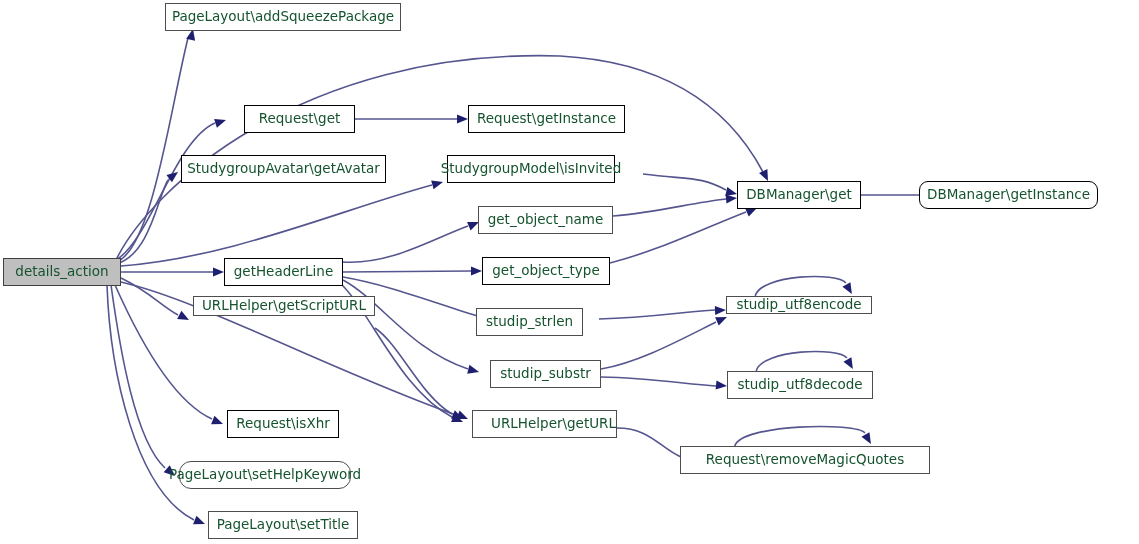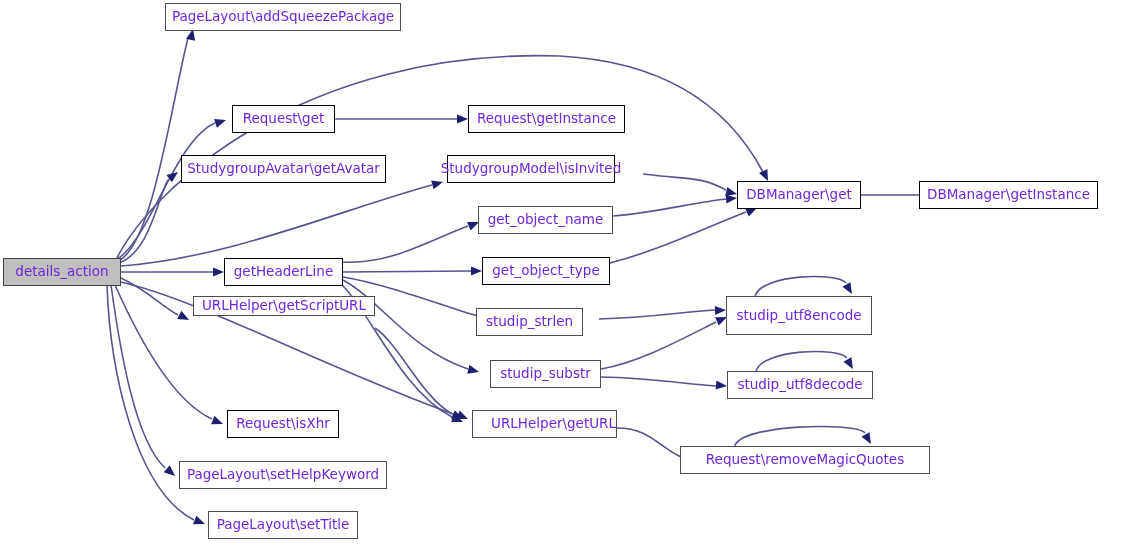--- a/index.html
+++ b/index.html
@@ -2,21 +2,21 @@
 <html><head>
 <meta charset="utf-8">
 <style>
   html,body{margin:0;padding:0;background:#ffffff;}
   body{width:1139px;height:544px;overflow:hidden;
        font-family:"DejaVu Sans","Liberation Sans",sans-serif;}
   #graph{position:relative;width:1139px;height:544px;background:#fff;}
   svg#edges{position:absolute;left:0;top:0;width:1139px;height:544px;}
   .node{position:absolute;box-sizing:border-box;display:flex;align-items:center;
         justify-content:center;background:#ffffff;border:1px solid #000000;
-        font-size:13.5px;color:#6d28d9;white-space:nowrap;line-height:1;}
+        font-size:13.5px;color:#14532d;white-space:nowrap;line-height:1;}
   .node.root{background:#bfbfbf;border:1px solid #404040;}
   .node.grey{border:1px solid #4d4d4d;}
   .node span{pointer-events:none;}
 </style>
 </head>
 <body>
 
 <div id="graph">
   <svg id="edges" viewBox="0 0 1139 544" xmlns="http://www.w3.org/2000/svg">
       <path d="M116,262 C152,250 170,110 188,38" fill="none" stroke="#55558f" stroke-width="1.6"></path>
@@ -78,71 +78,71 @@
       <path d="M734.8,446 C740.8,424 856.9200000000001,422 864.9200000000001,433" fill="none" stroke="#55558f" stroke-width="1.6"></path>
       <polygon points="870.9200000000001,444 861.4685532243024,436.73156455307236 869.4563901318473,432.1670863201895" fill="#1f1f70"></polygon>
     </svg>
   <div id="nodelayer">
       <div class="node root" style="left: 3px; top: 258px; width: 118px; height: 28px; text-align: center;">
         <span>details_action</span>
       </div>
       <div class="node grey" style="left: 165px; top: 3px; width: 236px; height: 28px;">
         <span>PageLayout\addSqueezePackage</span>
       </div>
-      <div class="node" style="left: 232px; top: 105px; width: 103px; height: 28px;">
+      <div class="node" style="left: 244px; top: 105px; width: 111px; height: 28px;">
         <span>Request\get</span>
       </div>
       <div class="node" style="left: 468px; top: 105px; width: 157px; height: 28px;">
         <span>Request\getInstance</span>
       </div>
       <div class="node" style="left: 181px; top: 155px; width: 205px; height: 28px;">
         <span>StudygroupAvatar\getAvatar</span>
       </div>
       <div class="node" style="left: 447px; top: 155px; width: 168px; height: 28px;">
         <span>StudygroupModel\isInvited</span>
       </div>
       <div class="node" style="left: 737px; top: 181px; width: 124px; height: 28px;">
         <span>DBManager\get</span>
       </div>
-      <div class="node" style="left: 919px; top: 181px; width: 179px; height: 28px;">
+      <div class="node" style="left: 919px; top: 181px; width: 179px; height: 28px; border-radius: 9px;">
         <span>DBManager\getInstance</span>
       </div>
       <div class="node grey" style="left: 478px; top: 206px; width: 135px; height: 28px;">
         <span>get_object_name</span>
       </div>
       <div class="node" style="left: 224px; top: 258px; width: 119px; height: 28px;">
         <span>getHeaderLine</span>
       </div>
       <div class="node" style="left: 482px; top: 257px; width: 128px; height: 28px;">
         <span>get_object_type</span>
       </div>
       <div class="node grey" style="left: 193px; top: 296px; width: 182px; height: 20px;">
         <span>URLHelper\getScriptURL</span>
       </div>
       <div class="node grey" style="left: 476px; top: 308px; width: 107px; height: 28px;">
         <span>studip_strlen</span>
       </div>
-      <div class="node grey" style="left: 726px; top: 296px; width: 146px; height: 39px;">
+      <div class="node grey" style="left: 726px; top: 296px; width: 146px; height: 18px;">
         <span>studip_utf8encode</span>
       </div>
       <div class="node grey" style="left: 490px; top: 360px; width: 111px; height: 28px;">
         <span>studip_substr</span>
       </div>
       <div class="node grey" style="left: 727px; top: 371px; width: 146px; height: 28px;">
         <span>studip_utf8decode</span>
       </div>
       <div class="node" style="left: 227px; top: 410px; width: 112px; height: 28px;">
         <span>Request\isXhr</span>
       </div>
       <div class="node grey" style="left: 472px; top: 410px; width: 145px; height: 28px; justify-content: flex-end;">
         <span>URLHelper\getURL</span>
       </div>
       <div class="node grey" style="left: 680px; top: 446px; width: 250px; height: 28px; justify-content: center;">
         <span>Request\removeMagicQuotes</span>
       </div>
-      <div class="node grey" style="left: 179px; top: 461px; width: 208px; height: 28px;">
+      <div class="node grey" style="left: 179px; top: 461px; width: 172px; height: 28px; border-radius: 12px;">
         <span>PageLayout\setHelpKeyword</span>
       </div>
       <div class="node grey" style="left: 208px; top: 511px; width: 150px; height: 28px;">
         <span>PageLayout\setTitle</span>
       </div>
     </div>
 </div>
 
 </body></html>

